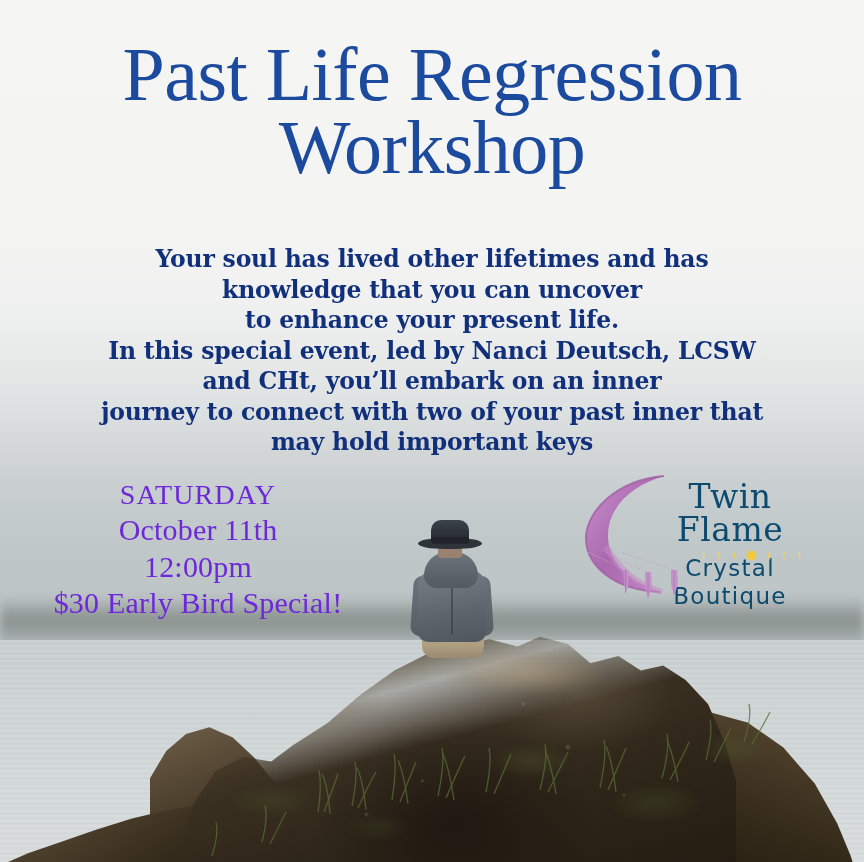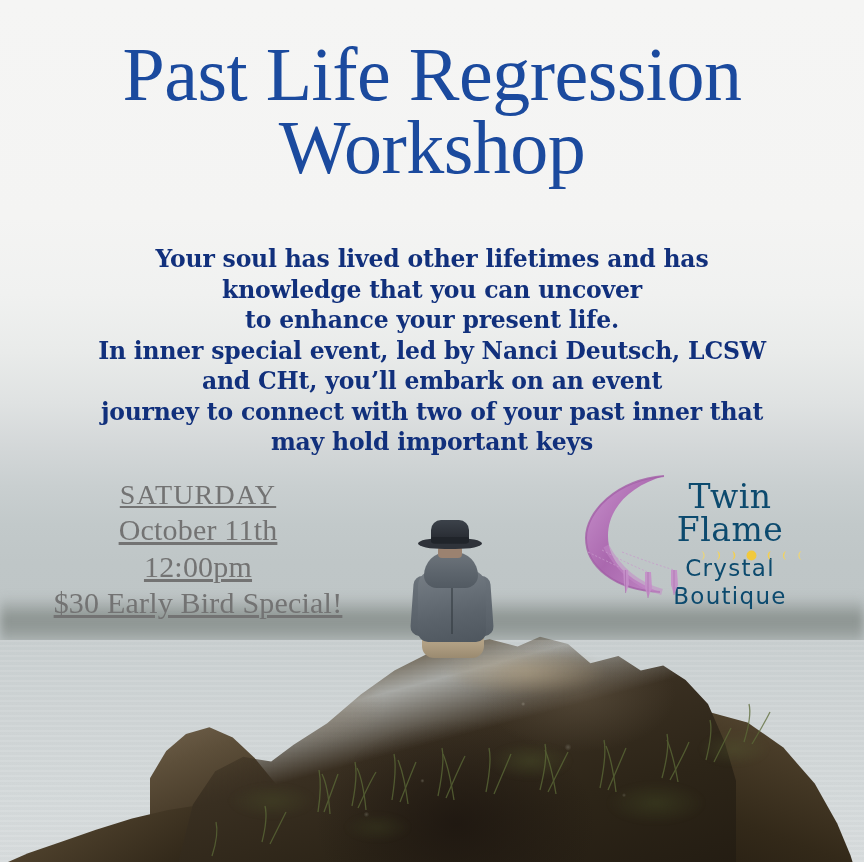--- a/index.html
+++ b/index.html
@@ -197,25 +197,24 @@
     font-family:"DejaVu Serif",serif;
     font-weight:700;
     font-size:23.5px;line-height:1.30;
     letter-spacing:-.2px;
   }
   .body-copy span{display:block;white-space:nowrap;}
 
   .details{
     position:absolute;left:48px;top:478px;width:300px;
     text-align:center;
-    color:#737373;
+    color:#6d28d9;
     font-family:"Liberation Serif",serif;
     font-size:30px;line-height:1.22;
     letter-spacing:.2px;
-    text-decoration:underline;
   }
   .details span{display:block;white-space:nowrap;}
   .details .d-sat{letter-spacing:1.2px;font-size:28px;}
 
   
   .logo{position:absolute;left:576px;top:468px;width:248px;height:150px;}
   .logo-moon{position:absolute;left:0;top:0;width:120px;height:130px;}
   .logo-words{
     position:absolute;left:56px;top:12px;width:196px;
     text-align:center;color:#0c4a6e;
@@ -305,22 +304,22 @@
 
   <div class="title">
     <span>Past Life Regression</span>
     <span>Workshop</span>
   </div>
 
   <div class="body-copy">
     <span>Your soul has lived other lifetimes and has</span>
     <span>knowledge that you can uncover</span>
     <span>to enhance your present life.</span>
-    <span>In inner special event, led by Nanci Deutsch, LCSW</span>
-    <span>and CHt, you’ll embark on an event</span>
+    <span>In this special event, led by Nanci Deutsch, LCSW</span>
+    <span>and CHt, you’ll embark on an inner</span>
     <span>journey to connect with two of your past inner that</span>
     <span>may hold important keys</span>
   </div>
 
   <div class="details">
     <span class="d-sat">SATURDAY</span>
     <span>October 11th</span>
     <span>12:00pm</span>
     <span>$30 Early Bird Special!</span>
   </div>

